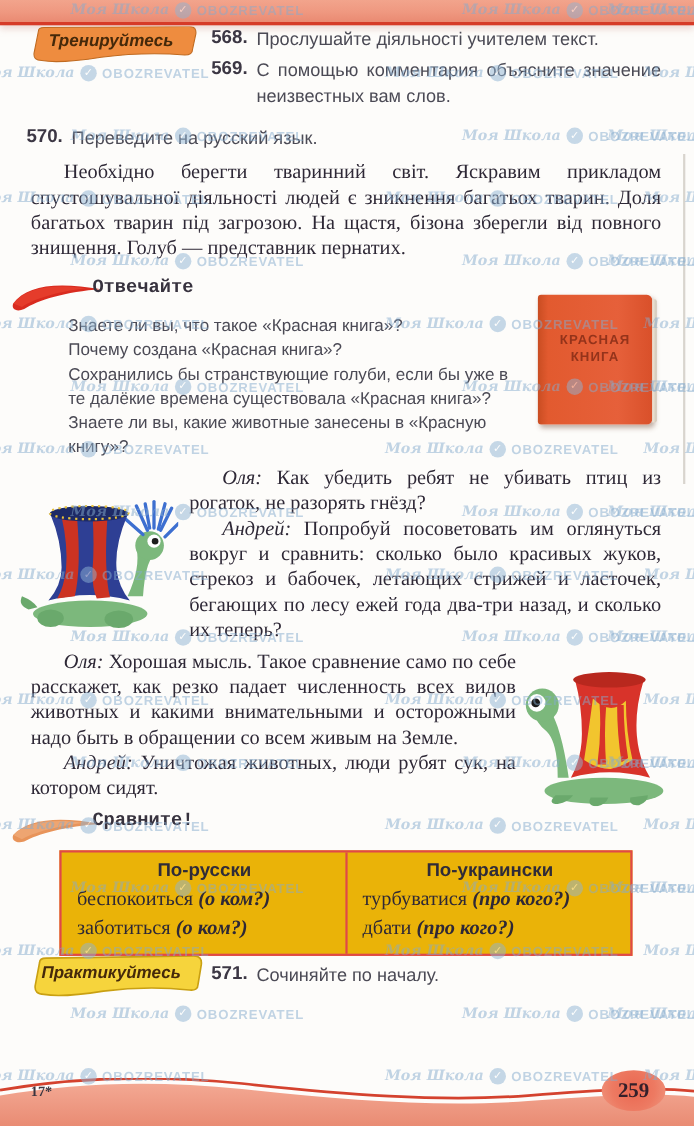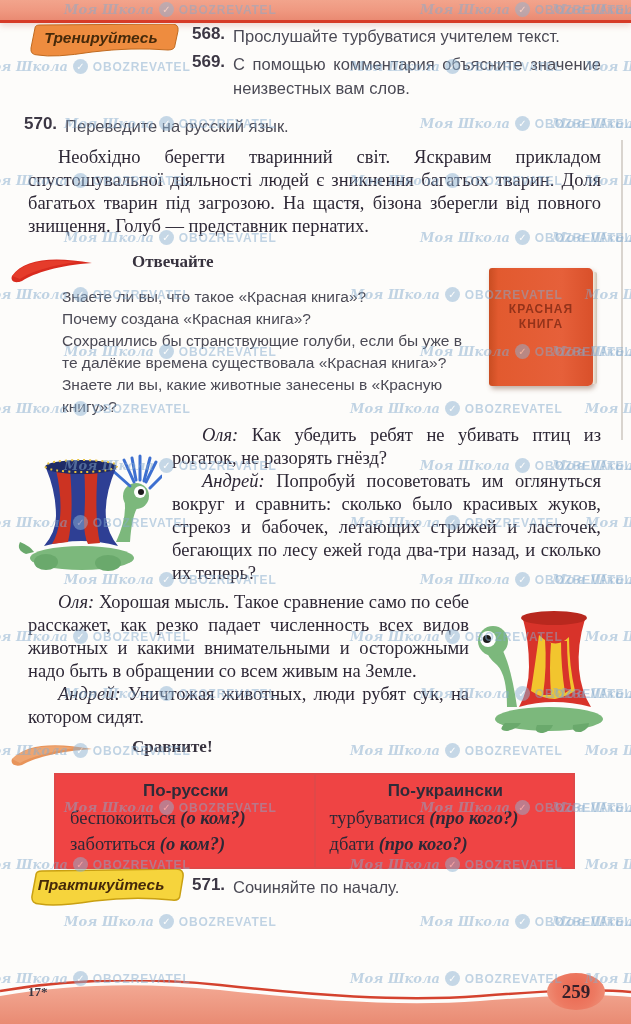--- a/index.html
+++ b/index.html
@@ -31,42 +31,42 @@
   .ex-col{flex:1;margin-left:12px;}
   .ex-row{display:flex;margin-bottom:4px;}
   .ex-num{font-family:"Liberation Sans",sans-serif;font-weight:bold;font-size:17px;
     color:#3c3744;margin-right:8px;flex:none;}
   .ex-text{font-family:"Liberation Sans",sans-serif;font-size:16.5px;line-height:24px;
     color:#4b4a55;text-align:justify;}
   .ex570{display:flex;margin:10px 0 0 -4px;}
   
   .sec-label{position:relative;height:32px;margin-top:12px;}
   .sec-label .swoosh{position:absolute;left:-20px;top:2px;}
-  .sec-label .lbl{position:absolute;left:56px;top:2px;font-family:Liberation Serif, serif;
-    font-weight:bold;font-size:17px;color:#37323e;margin-left:48px;}
+  .sec-label .lbl{position:absolute;left:56px;top:2px;font-family:Liberation Mono, monospace;
+    font-weight:bold;font-size:17px;color:#37323e;}
   
   .qa-wrap{display:flex;margin-top:4px;}
   .q-list{flex:1;padding-left:34px;font-family:"Liberation Sans",sans-serif;
     font-size:15.5px;line-height:22px;color:#4b4a55;}
   .q-item{margin:0;}
   .book{flex:none;width:104px;height:118px;margin:-18px 8px 0 10px;position:relative;
     background:linear-gradient(90deg,#c94d22 0,#e25a2f 9%,#e6603a 70%,#d9502a 100%);
     border-radius:3px 5px 5px 3px;box-shadow:2px 3px 5px rgba(120,80,60,.45);}
   .book::after{content:"";position:absolute;right:-4px;top:4px;bottom:2px;width:4px;
     background:linear-gradient(90deg,#f2e8da,#cfc4b4);border-radius:0 2px 2px 0;}
   .book-title{position:absolute;left:10px;right:10px;top:34px;text-align:center;
     font-family:"Liberation Sans",sans-serif;font-weight:bold;font-size:12px;line-height:15px;
     letter-spacing:1px;color:#8c2f18;filter:blur(.6px);opacity:.9;}
   
   .dialogue{margin-top:6px;}
   .float-l{float:left;margin:22px 10px 4px -16px;}
   .float-r{float:right;margin:4px -12px 4px 8px;}
   .dialogue .speaker{font-style:italic;}
   
-  .cmp-table{display:flex;margin:6px 26px 0 26px;border:2px solid #e04848;background:#ef4444;}
+  .cmp-table{display:flex;margin:6px 26px 0 26px;border:2px solid #e04848;background:#eab308;}
   .cmp-col{flex:1;padding:6px 12px 10px 14px;}
   .cmp-col + .cmp-col{border-left:2px solid #e04848;}
   .cmp-head{text-align:center;font-family:"Liberation Sans",sans-serif;font-weight:bold;
     font-size:17px;color:#2f2b38;margin-bottom:4px;}
   .cmp-row{font-size:18.5px;line-height:26px;color:#2e2836;}
   .cmp-note{font-style:italic;font-weight:bold;}
   
   .footer{position:absolute;left:28px;right:26px;bottom:14px;z-index:12;
     display:flex;justify-content:space-between;align-items:center;}
   .sig{font-size:13px;font-weight:bold;color:#3a3540;}
@@ -91,21 +91,21 @@
     <div class="train-row">
       <div class="ribbon">
         <svg width="152" height="34" viewBox="0 0 152 34">
           <path d="M7,4 Q7,1 12,1 L144,0 Q151,0 150,7 L147,21 Q147,26 140,26 Q104,23 64,28 Q26,34 10,31 Q2,31 3,24 Z" fill="#ee8c3f" stroke="#c06a20" stroke-width="1"></path>
         </svg>
         <div class="rb-label">Тренируйтесь</div>
       </div>
       <div class="ex-col">
         <div class="ex-row">
           <span class="ex-num">568.</span>
-          <span class="ex-text">Прослушайте турбуватися учителем текст.</span>
+          <span class="ex-text">Прослушайте діяльності учителем текст.</span>
         </div>
         <div class="ex-row">
           <span class="ex-num">569.</span>
           <span class="ex-text">С помощью комментария объясните значение неизвестных вам слов.</span>
         </div>
       </div>
     </div>
 
     <div class="ex570">
       <span class="ex-num">570.</span>

